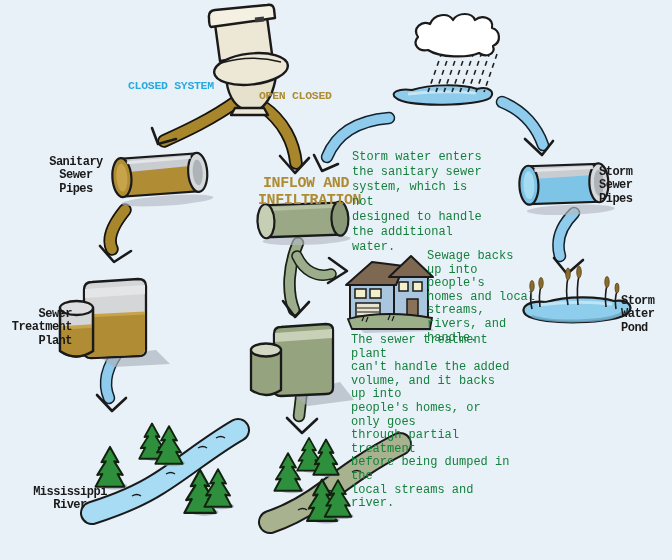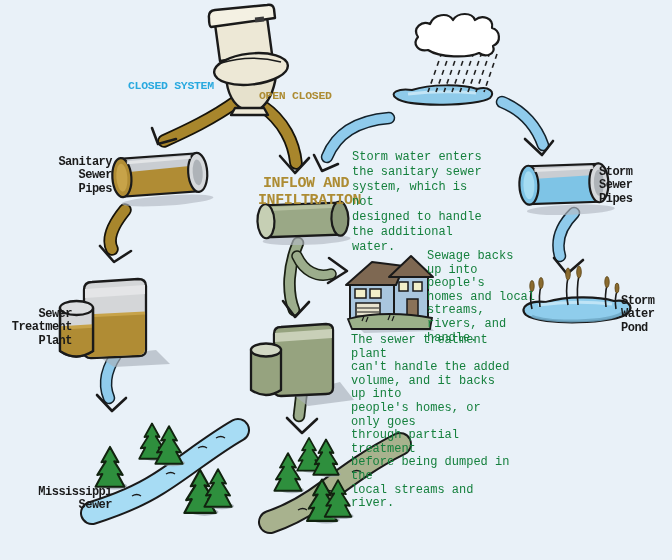--- a/index.html
+++ b/index.html
@@ -7,21 +7,21 @@
          font-family:Liberation Mono, monospace;}
   svg{position:absolute;overflow:visible;}
   .abs{position:absolute;}
   .prelined{white-space:pre-line;}
   .lbl-black{font-size:12px;font-weight:bold;color:#1A1A1A;letter-spacing:-0.5px;line-height:1.12;}
   .lbl-cyan{font-size:11.5px;font-weight:bold;color:#29A9DF;letter-spacing:-0.3px;}
   .lbl-gold{font-size:11.5px;font-weight:bold;color:#AD8C33;letter-spacing:-0.3px;}
   .lbl-gold-sm{font-size:15px;font-weight:bold;color:#AD8C33;letter-spacing:-0.4px;line-height:1.1;text-align:center;}
   .note-gold{font-size:12px;color:#15803d;line-height:13.6px;}
   .note-tall{line-height:15px;}
-  .ctr{text-align:right;}
+  .ctr{text-align:center;}
   .rgt{text-align:right;}
 </style>
 </head>
 <body>
 
 <div id="stage">
 
   <svg style="left:0;top:0;width:672px;height:560px" viewBox="0 0 672 560">
     <g fill="none" stroke-linecap="round" stroke-linejoin="round">
 
@@ -275,21 +275,21 @@
 
   <div class="abs note-gold prelined" style="left:351px;top:334px;width:160px">The sewer treatment plant
 can't handle the added
 volume, and it backs up into
 people's homes, or only goes
 through partial treatment
 before being dumped in the
 local streams and river.</div>
 
   <div class="abs lbl-black prelined ctr" style="left:28px;top:486px;width:84px">Mississippi
-Sewer</div>
+River</div>
 
   <div class="abs lbl-black prelined" style="left:599px;top:166px;width:64px">Storm
 Sewer
 Pipes</div>
 
   <div class="abs lbl-black prelined" style="left:621px;top:295px;width:50px">Storm
 Water
 Pond</div>
 
 </div>

